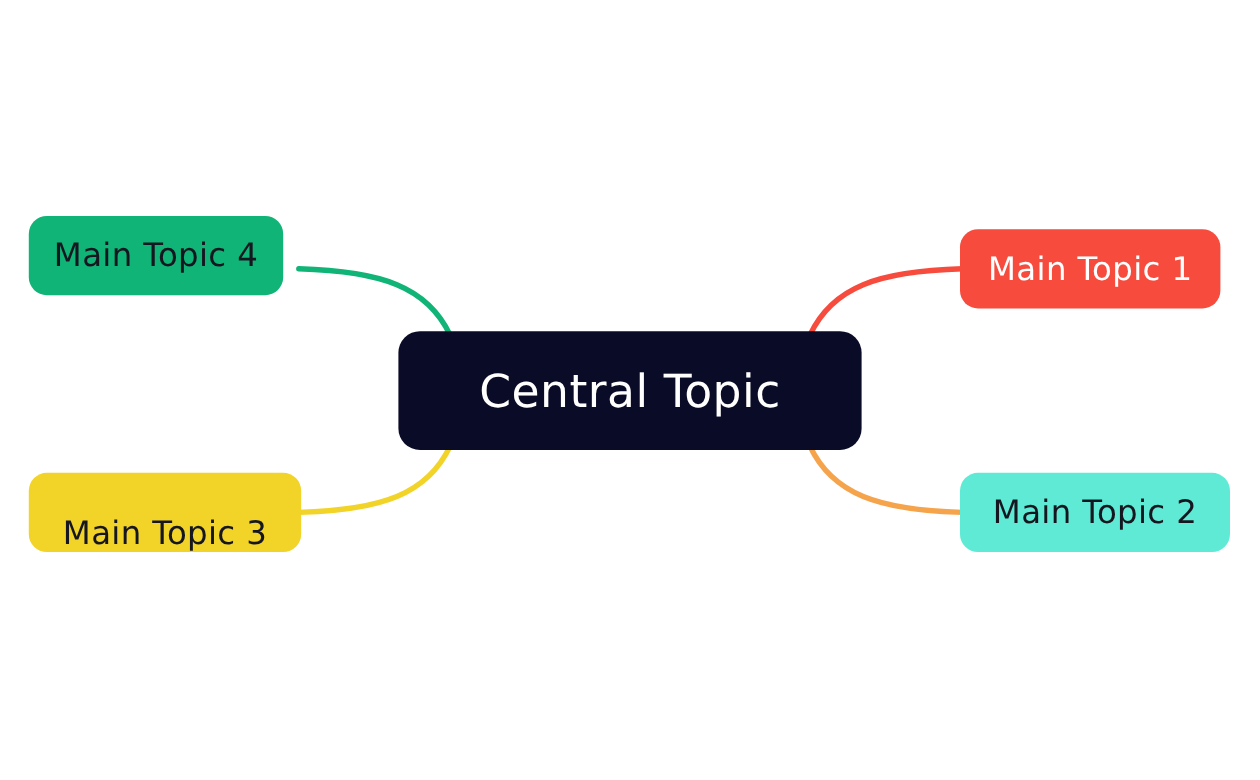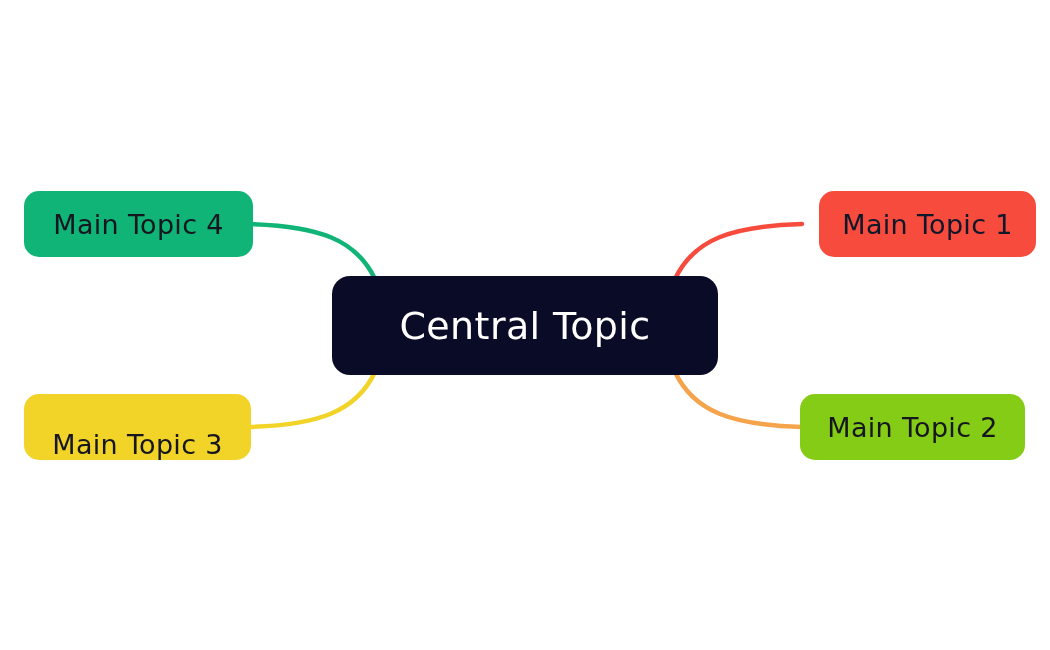--- a/index.html
+++ b/index.html
@@ -43,21 +43,21 @@
   .node-main {
     height: 66px;
     border-radius: 15px;
     font-size: 27px;
     font-weight: 500;
     letter-spacing: 0.3px;
   }
   .node-topic1 { left: 800px; top: 191px; width: 217px; }
   .node-topic2 { left: 800px; top: 394px; width: 225px; }
   .node-topic3 { left: 24px;  top: 394px; width: 227px; align-items: flex-end; }
-  .node-topic4 { left: 24px;  top: 191px; width: 229px; }
+  .node-topic4 { left: 24px;  top: 180px; width: 212px; }
   .node-label {
     white-space: nowrap;
     pointer-events: none;
   }
 </style>
 </head>
 <body>
 
 <div class="canvas" style="background: rgb(255, 255, 255);">
 
@@ -65,25 +65,25 @@
     <path d="M 675 279 C 694 239 732 226 802 224" stroke-width="4.5" stroke-linecap="round" stroke="#f64b3d"></path>
     <path d="M 675 372 C 694 412 732 425 802 427" stroke-width="4.5" stroke-linecap="round" stroke="#f5a44c"></path>
     <path d="M 249 427 C 318 425 356 412 375 372" stroke-width="4.5" stroke-linecap="round" stroke="#f2d328"></path>
     <path d="M 249 224 C 318 226 356 239 375 279" stroke-width="4.5" stroke-linecap="round" stroke="#10b476"></path>
   </svg>
 
   <div class="node node-central" style="background: rgb(10, 11, 38); color: rgb(255, 255, 255);">
     <span class="node-label">Central Topic</span>
   </div>
 
-  <div class="node node-main node-topic1" style="background: rgb(246, 75, 61); color: #0f172a; margin-left: 19px;">
+  <div class="node node-main node-topic1" style="background: rgb(246, 75, 61); color: #ffffff;">
     <span class="node-label">Main Topic 1</span>
   </div>
 
-  <div class="node node-main node-topic2" style="background: #84cc16; color: rgb(21, 22, 31);">
+  <div class="node node-main node-topic2" style="background: #5eead4; color: rgb(21, 22, 31);">
     <span class="node-label">Main Topic 2</span>
   </div>
 
   <div class="node node-main node-topic3" style="background: rgb(242, 211, 40); color: rgb(21, 22, 31);">
     <span class="node-label">Main Topic 3</span>
   </div>
 
   <div class="node node-main node-topic4" style="background: rgb(16, 180, 118); color: rgb(21, 22, 31);">
     <span class="node-label">Main Topic 4</span>
   </div>

